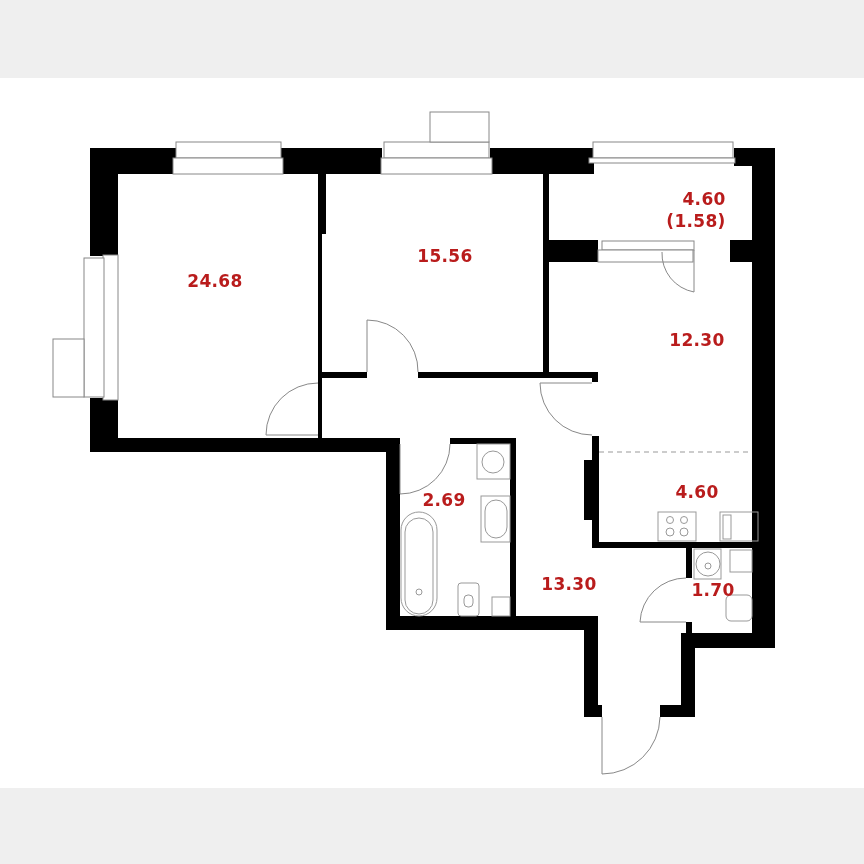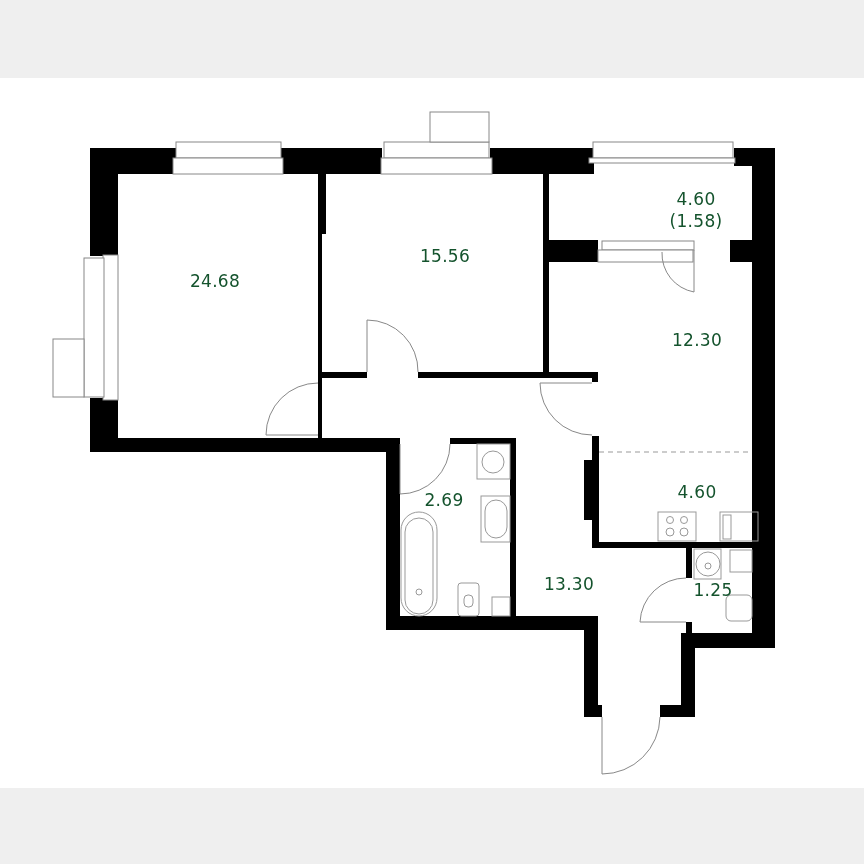--- a/index.html
+++ b/index.html
@@ -1,19 +1,19 @@
 <!DOCTYPE html>
 <html><head>
 <meta charset="utf-8">
 <style>
   html, body { margin: 0; padding: 0; }
   body { width: 864px; height: 864px; background: #efefef; position: relative; overflow: hidden; font-family: "DejaVu Sans", sans-serif; }
   #canvas { position: absolute; left: 0; top: 78px; width: 864px; height: 710px; background: #ffffff; }
   svg { position: absolute; left: 0; top: 0; }
-  .lbl { position: absolute; font-size: 17px; color: #14532d; letter-spacing: 0.3px; text-align: center; line-height: 22px; transform: translate(-50%, -50%); white-space: nowrap; font-weight: 400; }
+  .lbl { position: absolute; font-size: 17px; color: #b91c1c; letter-spacing: 0.3px; text-align: right; line-height: 22px; transform: translate(-50%, -50%); white-space: nowrap; font-weight: 700; }
 </style>
 </head>
 <body>
 
 <div id="canvas"></div>
 
 <svg width="864" height="864" viewBox="0 0 864 864">
   <g fill="#000">
 
     <rect x="90" y="148" width="86" height="26"></rect>
@@ -120,13 +120,13 @@
 <div class="lbl" style="left:215px;top:281px">24.68</div>
 <div class="lbl" style="left:445px;top:256px">15.56</div>
 <div class="lbl" style="left:696px;top:210px">
   <div>4.60</div>
   <div>(1.58)</div>
 </div>
 <div class="lbl" style="left:697px;top:340px">12.30</div>
 <div class="lbl" style="left:697px;top:492px">4.60</div>
 <div class="lbl" style="left:444px;top:500px">2.69</div>
 <div class="lbl" style="left:569px;top:584px">13.30</div>
-<div class="lbl" style="left:713px;top:590px">1.25</div>
+<div class="lbl" style="left:713px;top:590px">1.70</div>
 
 </body></html>

